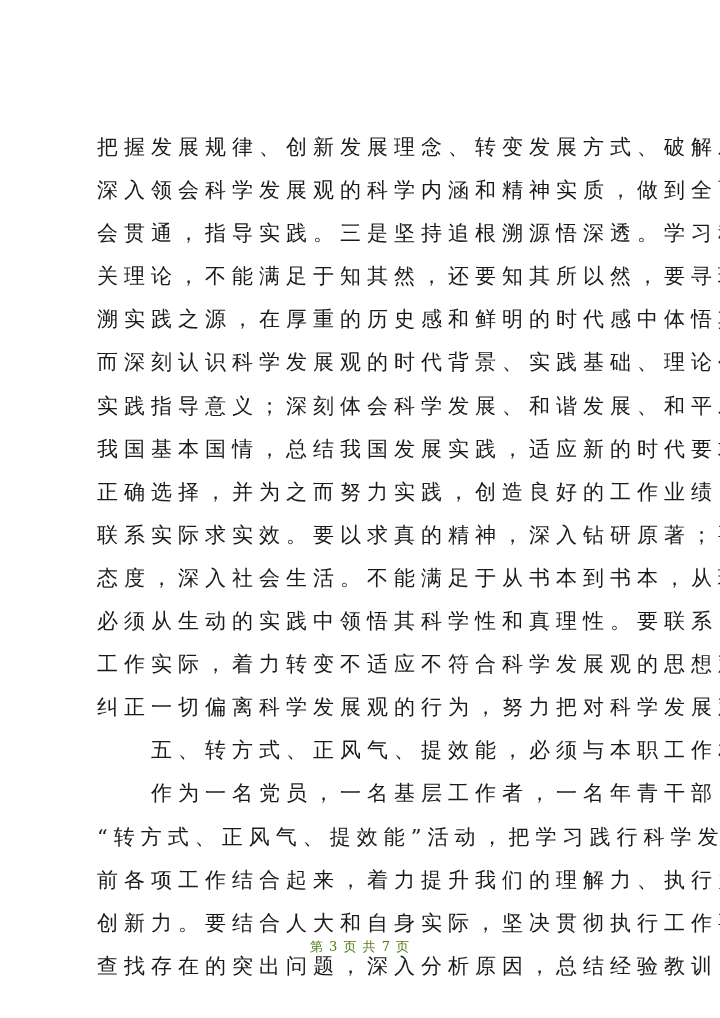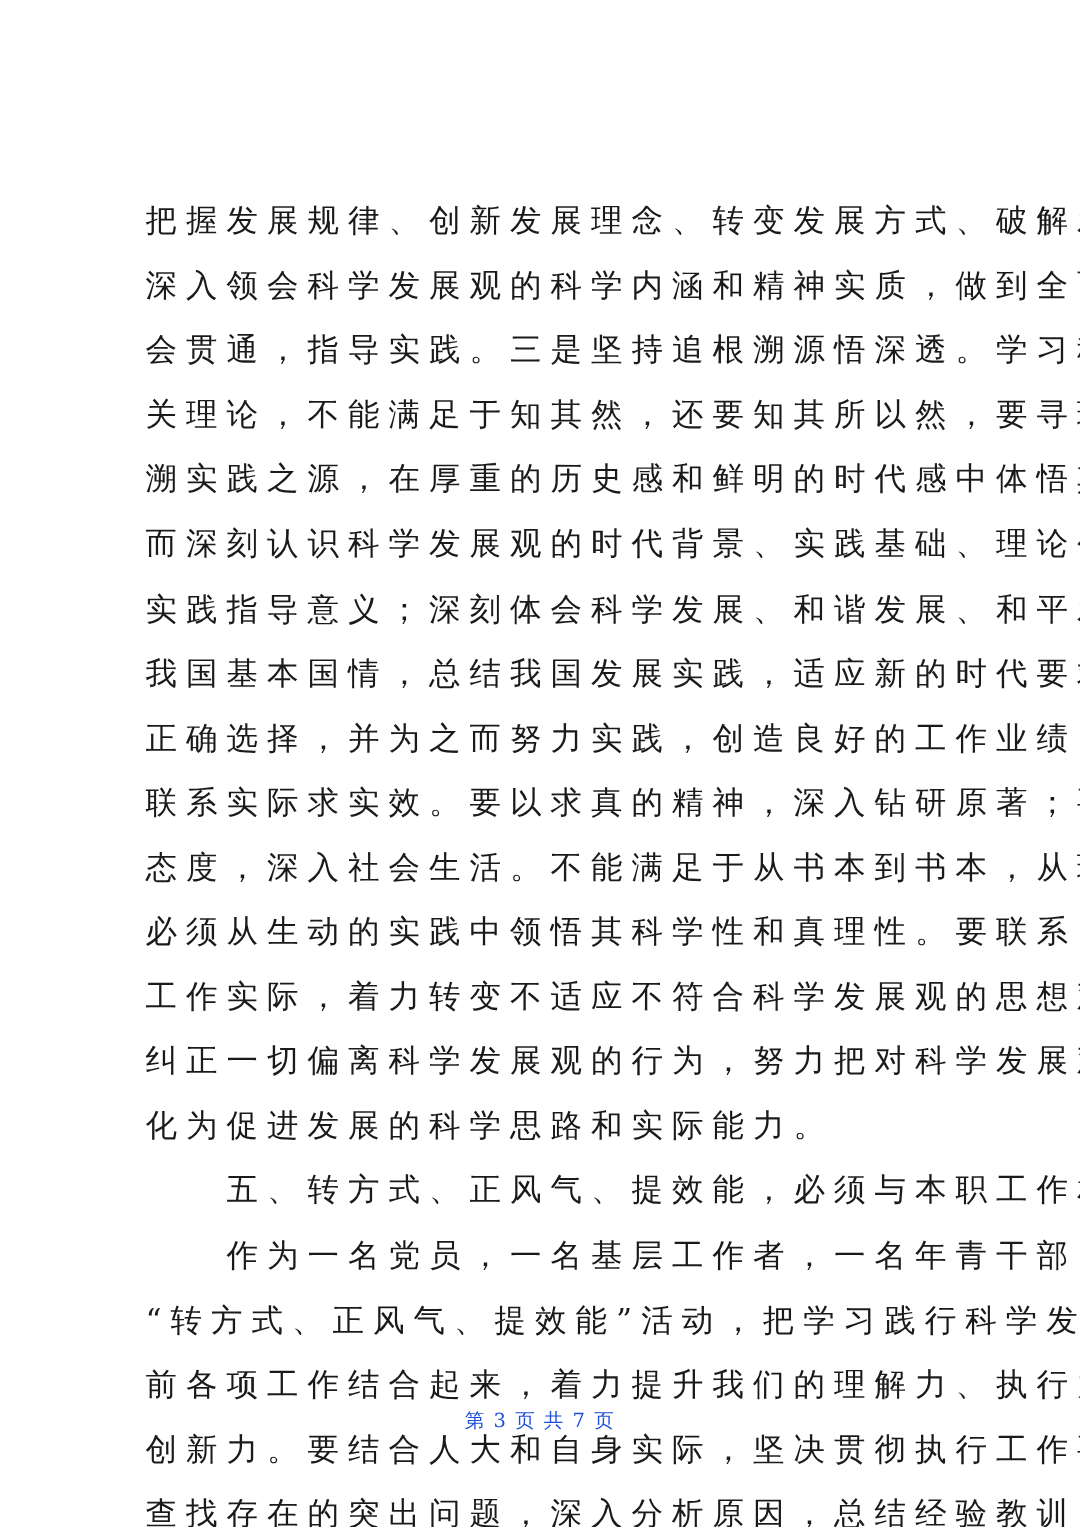--- a/index.html
+++ b/index.html
@@ -39,21 +39,21 @@
     .line.indent {
       padding-left: 54px;
     }
     .footer {
       position: absolute;
       left: 0;
       width: 720px;
       top: 938px;
       text-align: center;
       font-size: 13px;
-      color: #1d4ed8;
+      color: #4d7c0f;
       letter-spacing: 1px;
     }
   </style>
 </head>
 <body>
 
 <div class="page">
   <div class="body-text">
     <div class="line">把握发展规律、创新发展理念、转变发展方式、破解发展难题，</div>
     <div class="line">深入领会科学发展观的科学内涵和精神实质，做到全面把握，融</div>
@@ -62,21 +62,20 @@
     <div class="line">溯实践之源，在厚重的历史感和鲜明的时代感中体悟其真谛，从</div>
     <div class="line">而深刻认识科学发展观的时代背景、实践基础、理论创新价值和</div>
     <div class="line">实践指导意义；深刻体会科学发展、和谐发展、和平发展是立足</div>
     <div class="line">我国基本国情，总结我国发展实践，适应新的时代要求所作出的</div>
     <div class="line">正确选择，并为之而努力实践，创造良好的工作业绩。四是坚持</div>
     <div class="line">联系实际求实效。要以求真的精神，深入钻研原著；要以务实的</div>
     <div class="line">态度，深入社会生活。不能满足于从书本到书本，从理论到理论，</div>
     <div class="line">必须从生动的实践中领悟其科学性和真理性。要联系自身思想和</div>
     <div class="line">工作实际，着力转变不适应不符合科学发展观的思想观念，坚决</div>
     <div class="line">纠正一切偏离科学发展观的行为，努力把对科学发展观的认识转</div>
-    <div class="line">化为促进发展的科学思路和实际能力。</div>
     <div class="line indent">五、转方式、正风气、提效能，必须与本职工作相结合</div>
     <div class="line indent">作为一名党员，一名基层工作者，一名年青干部，通过这次</div>
     <div class="line">“转方式、正风气、提效能”活动，把学习践行科学发展观与当</div>
     <div class="line">前各项工作结合起来，着力提升我们的理解力、执行力、操作力、</div>
     <div class="line">创新力。要结合人大和自身实际，坚决贯彻执行工作要求，认真</div>
     <div class="line">查找存在的突出问题，深入分析原因，总结经验教训，提出解决</div>
   </div>
 
   <div class="footer">第 3 页  共 7 页</div>
 </div>

